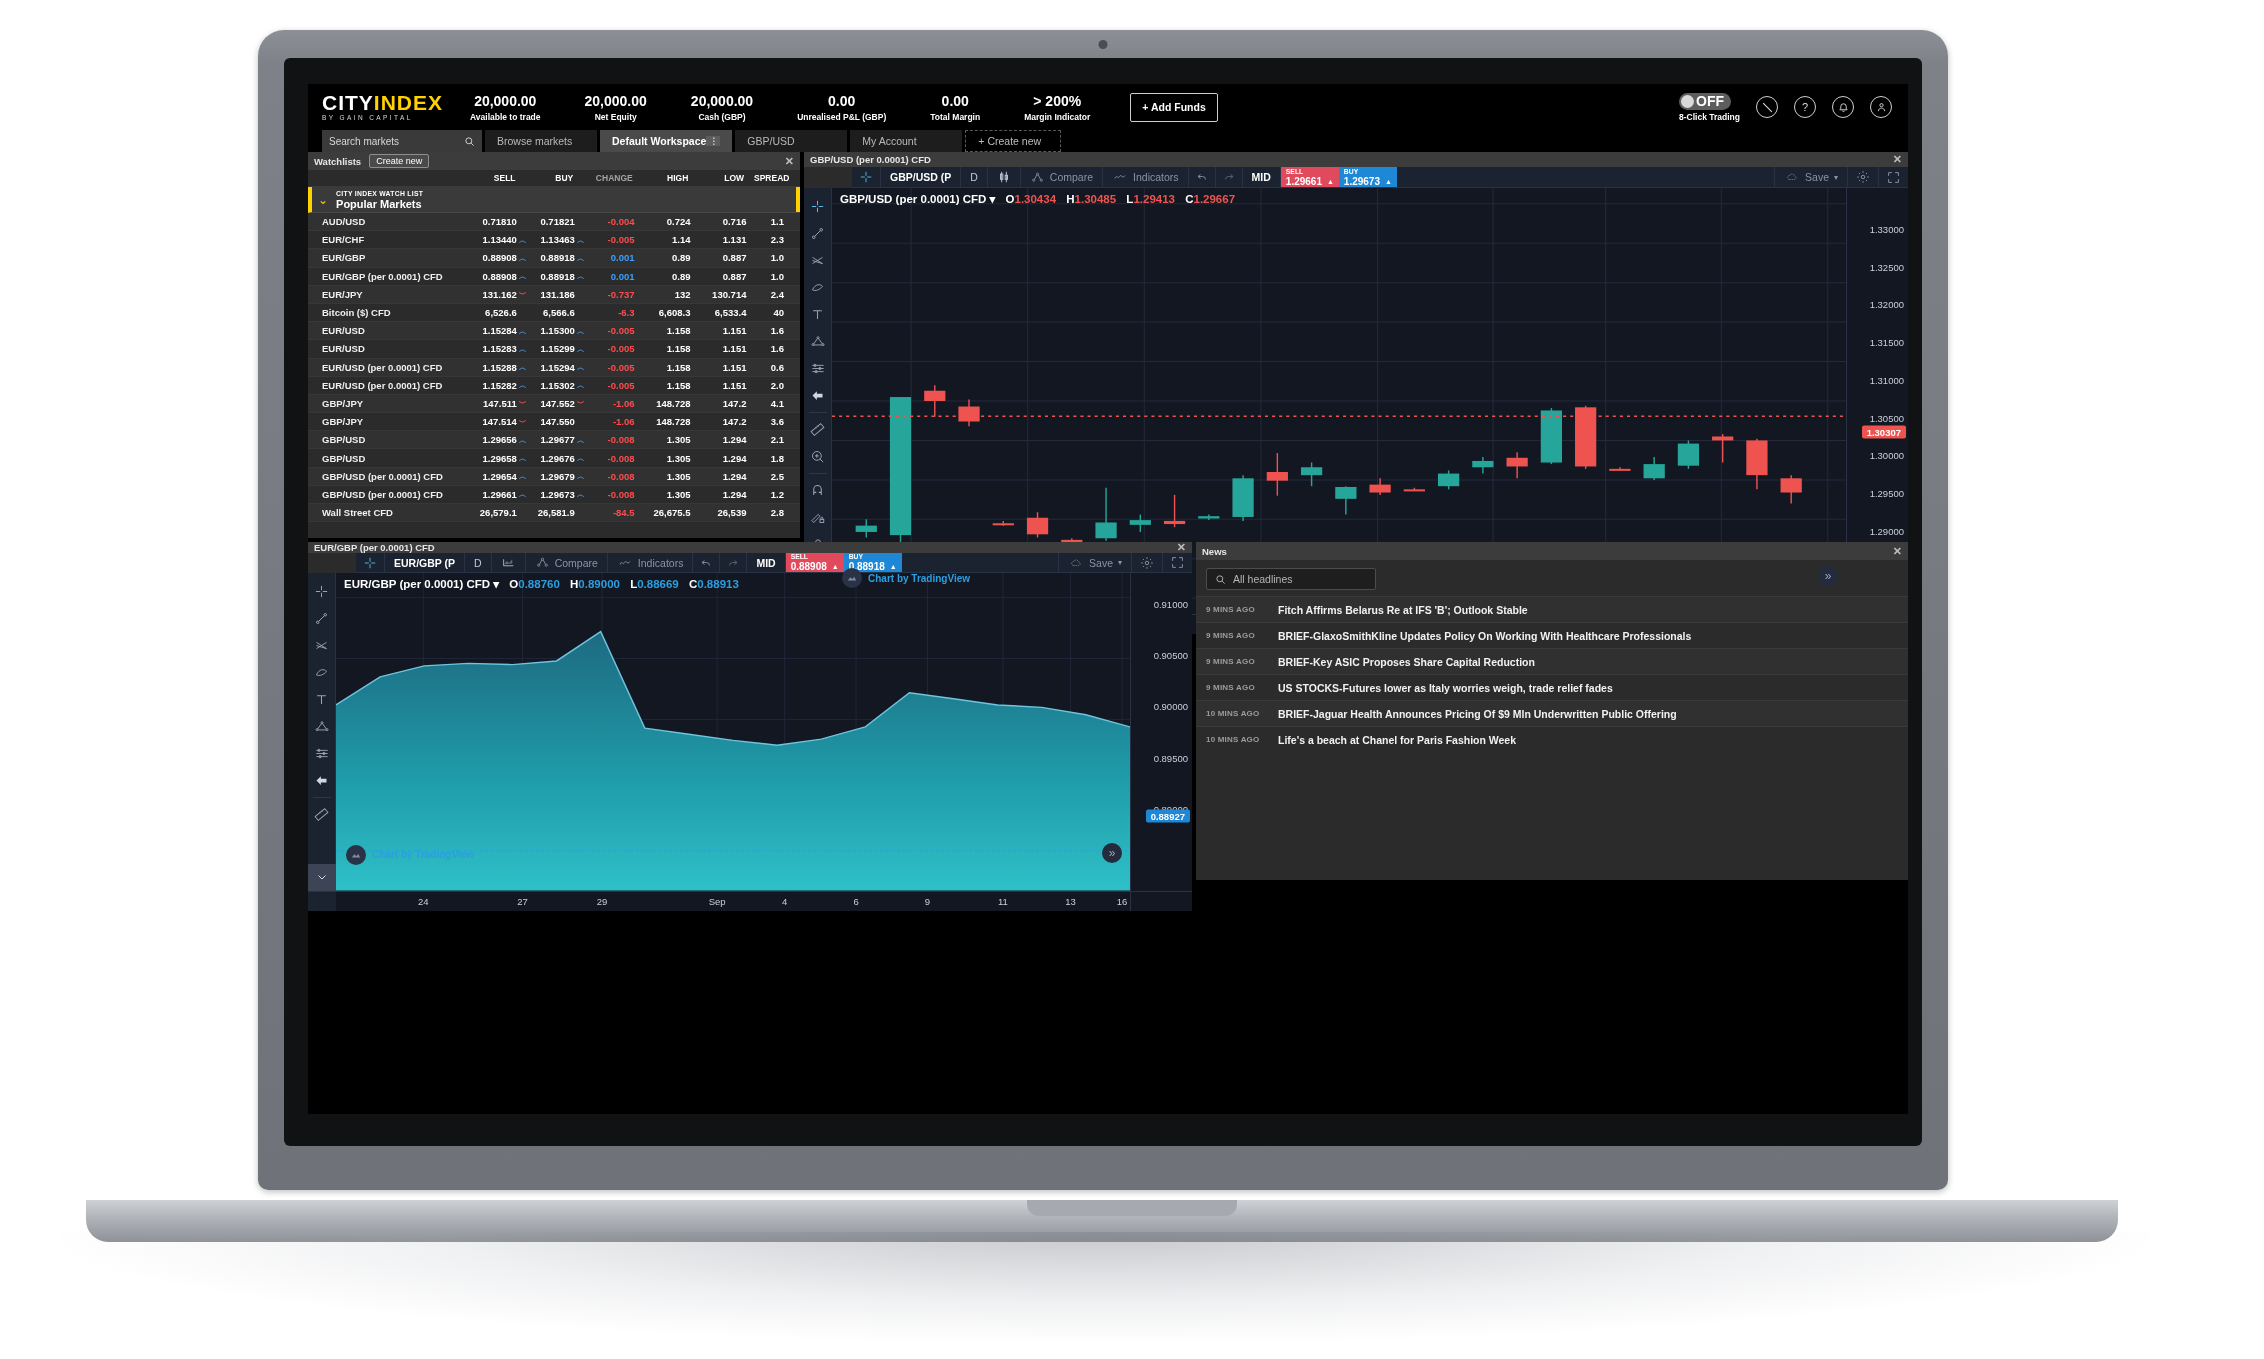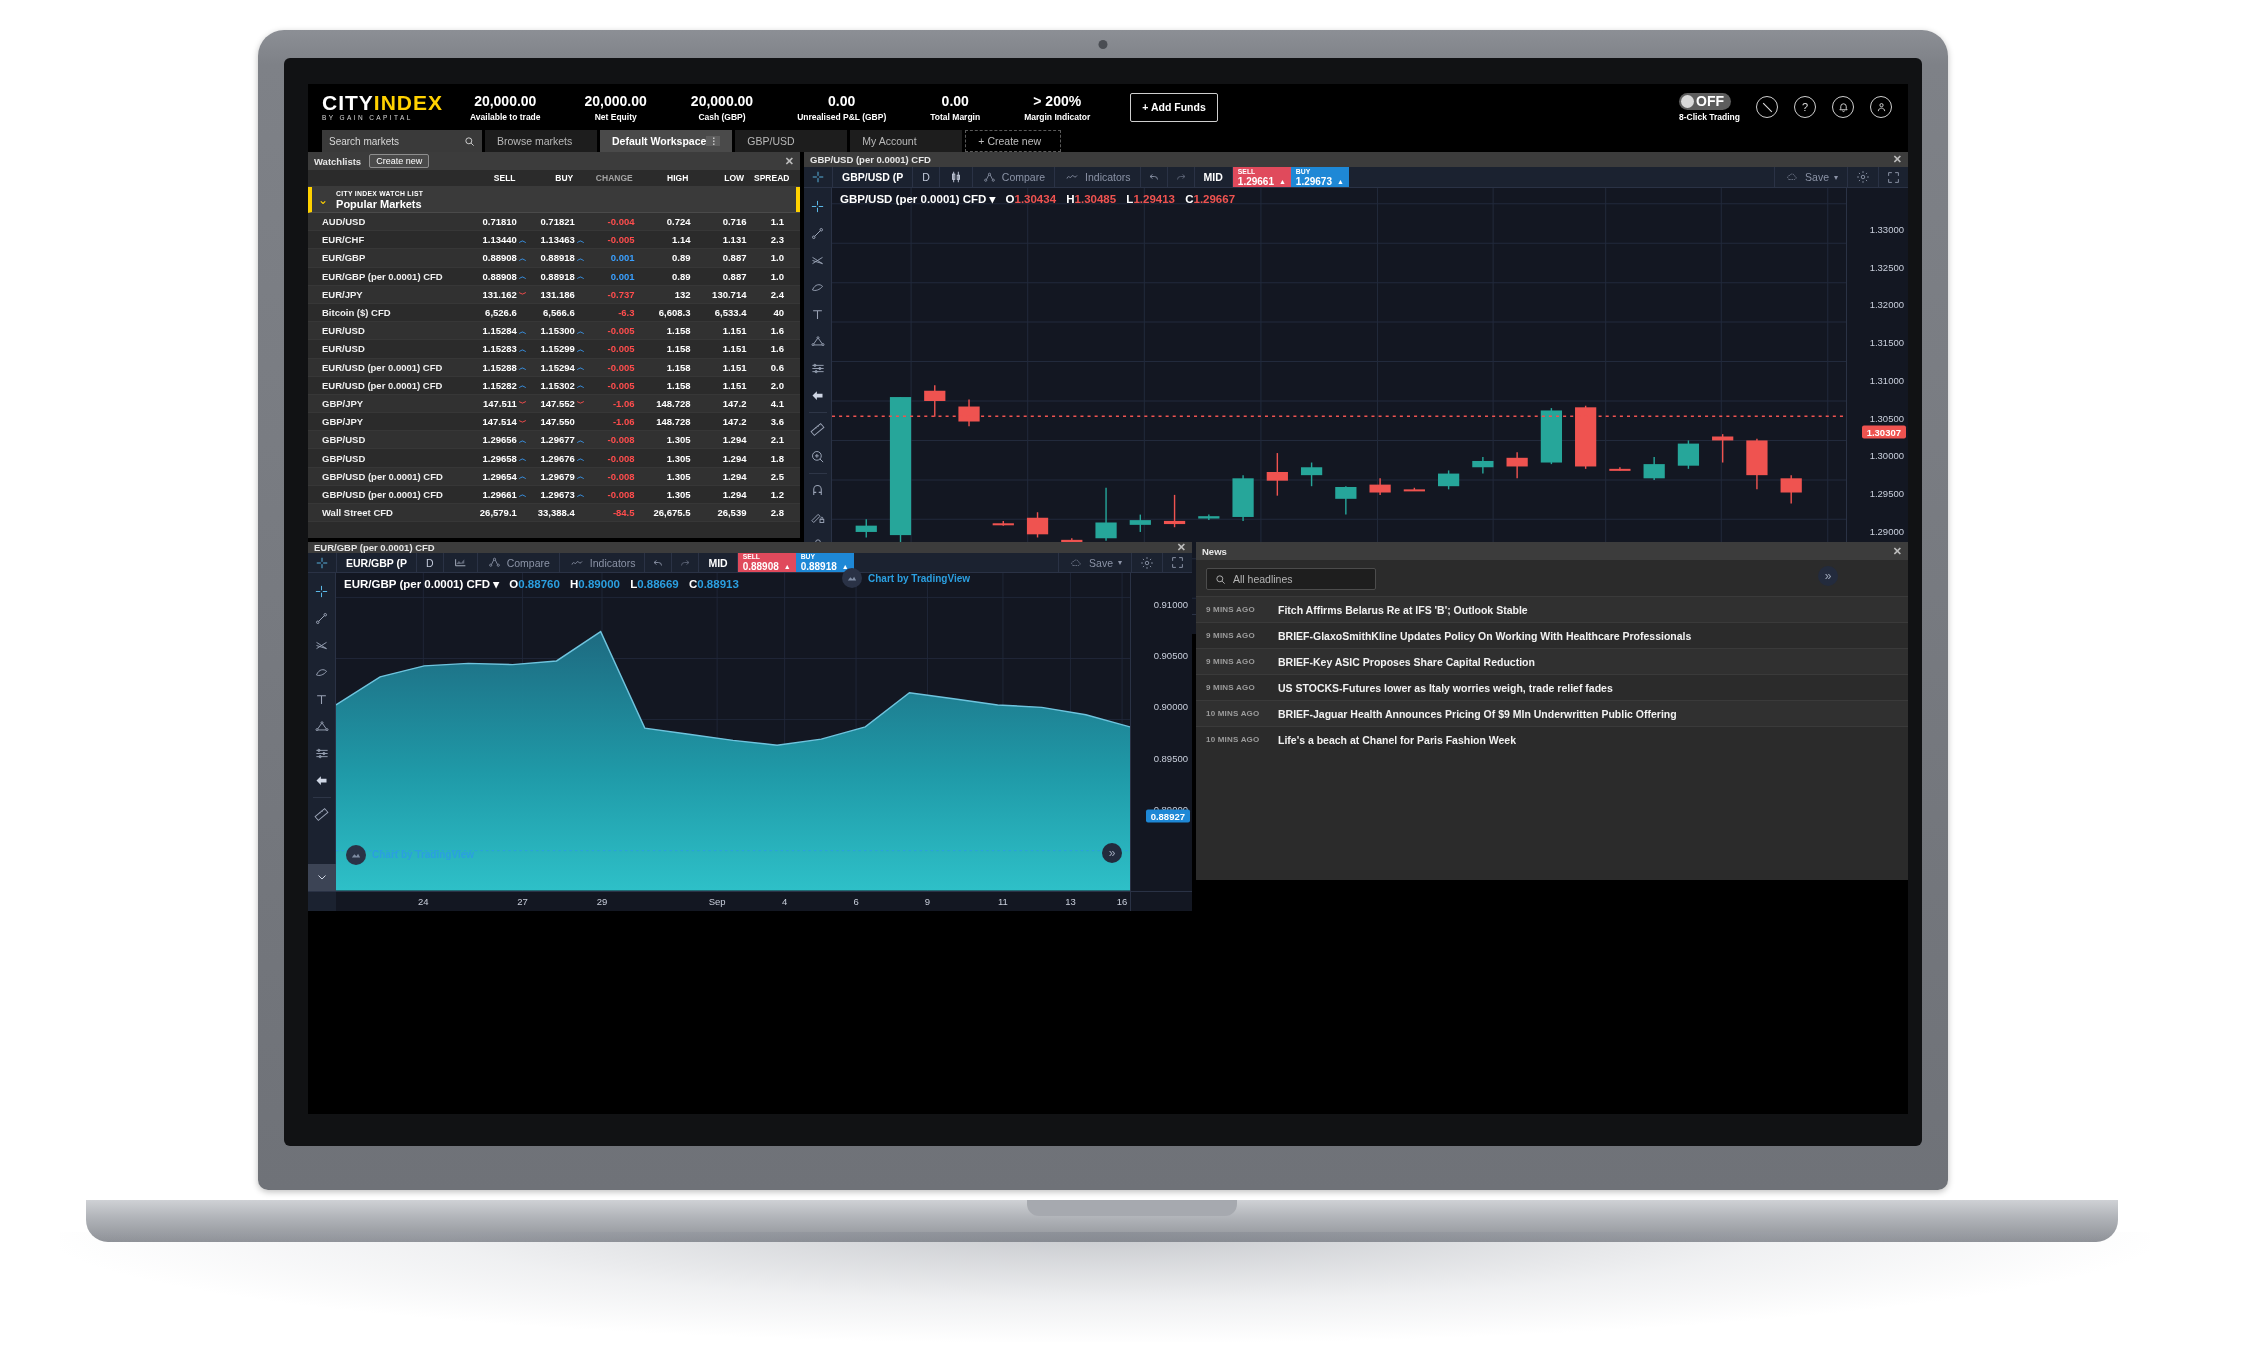--- a/index.html
+++ b/index.html
@@ -122,21 +122,21 @@
   .up { color:#ff4d4d; } .down { color:#3aa0ff; }
   .arr { position:absolute; right:2px; top:50%; transform:translateY(-50%); font-size:8px; }
   .arr.u { color:#3aa0ff; } .arr.d { color:#ff4d4d; }
   .wl-group { display:flex; align-items:center; height:26px; background:#3a3a3a; border-left:4px solid #ffd100; border-bottom:1px solid #4a4a4a; position:relative;}
   .wl-group .chev { color:#ffd100; font-size:12px; padding:0 8px 0 6px; cursor:pointer;}
   .wl-group .gt1 { font-size:6.8px; color:#ffffff; font-weight:bold; letter-spacing:.3px; }
   .wl-group .gt2 { font-size:11px; color:#fff; font-weight:bold; margin-top:1px;}
   .wl-group .ybar { position:absolute; right:0; top:0; bottom:0; width:4px; background:#ffd100;}
 
   
-  .chart-toolbar { height:25px; background:#1b2230; display:flex; align-items:stretch; border-bottom:1px solid #2a3245; }
+  .chart-toolbar { height:25px; background:#1b2230; display:flex; align-items:stretch; border-bottom:1px solid #2a3245;margin-left:48px; }
   .tb-item { display:flex; align-items:center; padding:0 9px; font-size:10.5px; color:#c3cada; border-right:1px solid #2a3245; cursor:pointer; gap:5px; white-space:nowrap;}
   .tb-item.sym { font-weight:bold; color:#ffffff; }
   .tb-item.flat { color:#8b93a6; }
   .tb-spacer{ flex:1; border-right:1px solid #2a3245;}
   .ordbtn { width:58px; display:flex;flex-direction:column;justify-content:center; padding:0 5px; cursor:pointer;}
   .ordbtn .t { font-size:6.8px; font-weight:bold; color:#fff; line-height:8px;}
   .ordbtn .p { font-size:10px; font-weight:bold; color:#fff; display:flex;justify-content:space-between;align-items:center;}
   .ordbtn.sell { background:#e04a5c; } .ordbtn.buy { background:#1e88d6; }
 
   .chart-body { flex:1; display:flex; position:relative; background:#131722; }
@@ -445,21 +445,21 @@
                   <div class="c-sell"><span>1.29661</span><span class="arr u">︿</span></div>
                   <div class="c-buy"><span>1.29673</span><span class="arr u">︿</span></div>
                   <div class="c-chg up">-0.008</div>
                   <div class="c-high">1.305</div>
                   <div class="c-low">1.294</div>
                   <div class="c-spread">1.2</div>
                 </div>
                 <div class="wl-row">
                   <div class="c-name">Wall Street CFD</div>
                   <div class="c-sell"><span>26,579.1</span></div>
-                  <div class="c-buy"><span>33,388.4</span></div>
+                  <div class="c-buy"><span>26,581.9</span></div>
                   <div class="c-chg up">-84.5</div>
                   <div class="c-high">26,675.5</div>
                   <div class="c-low">26,539</div>
                   <div class="c-spread">2.8</div>
                 </div>
               </div>
           </div>
 
           <div class="panel" id="mainchart">
             <div class="panel-hd">

